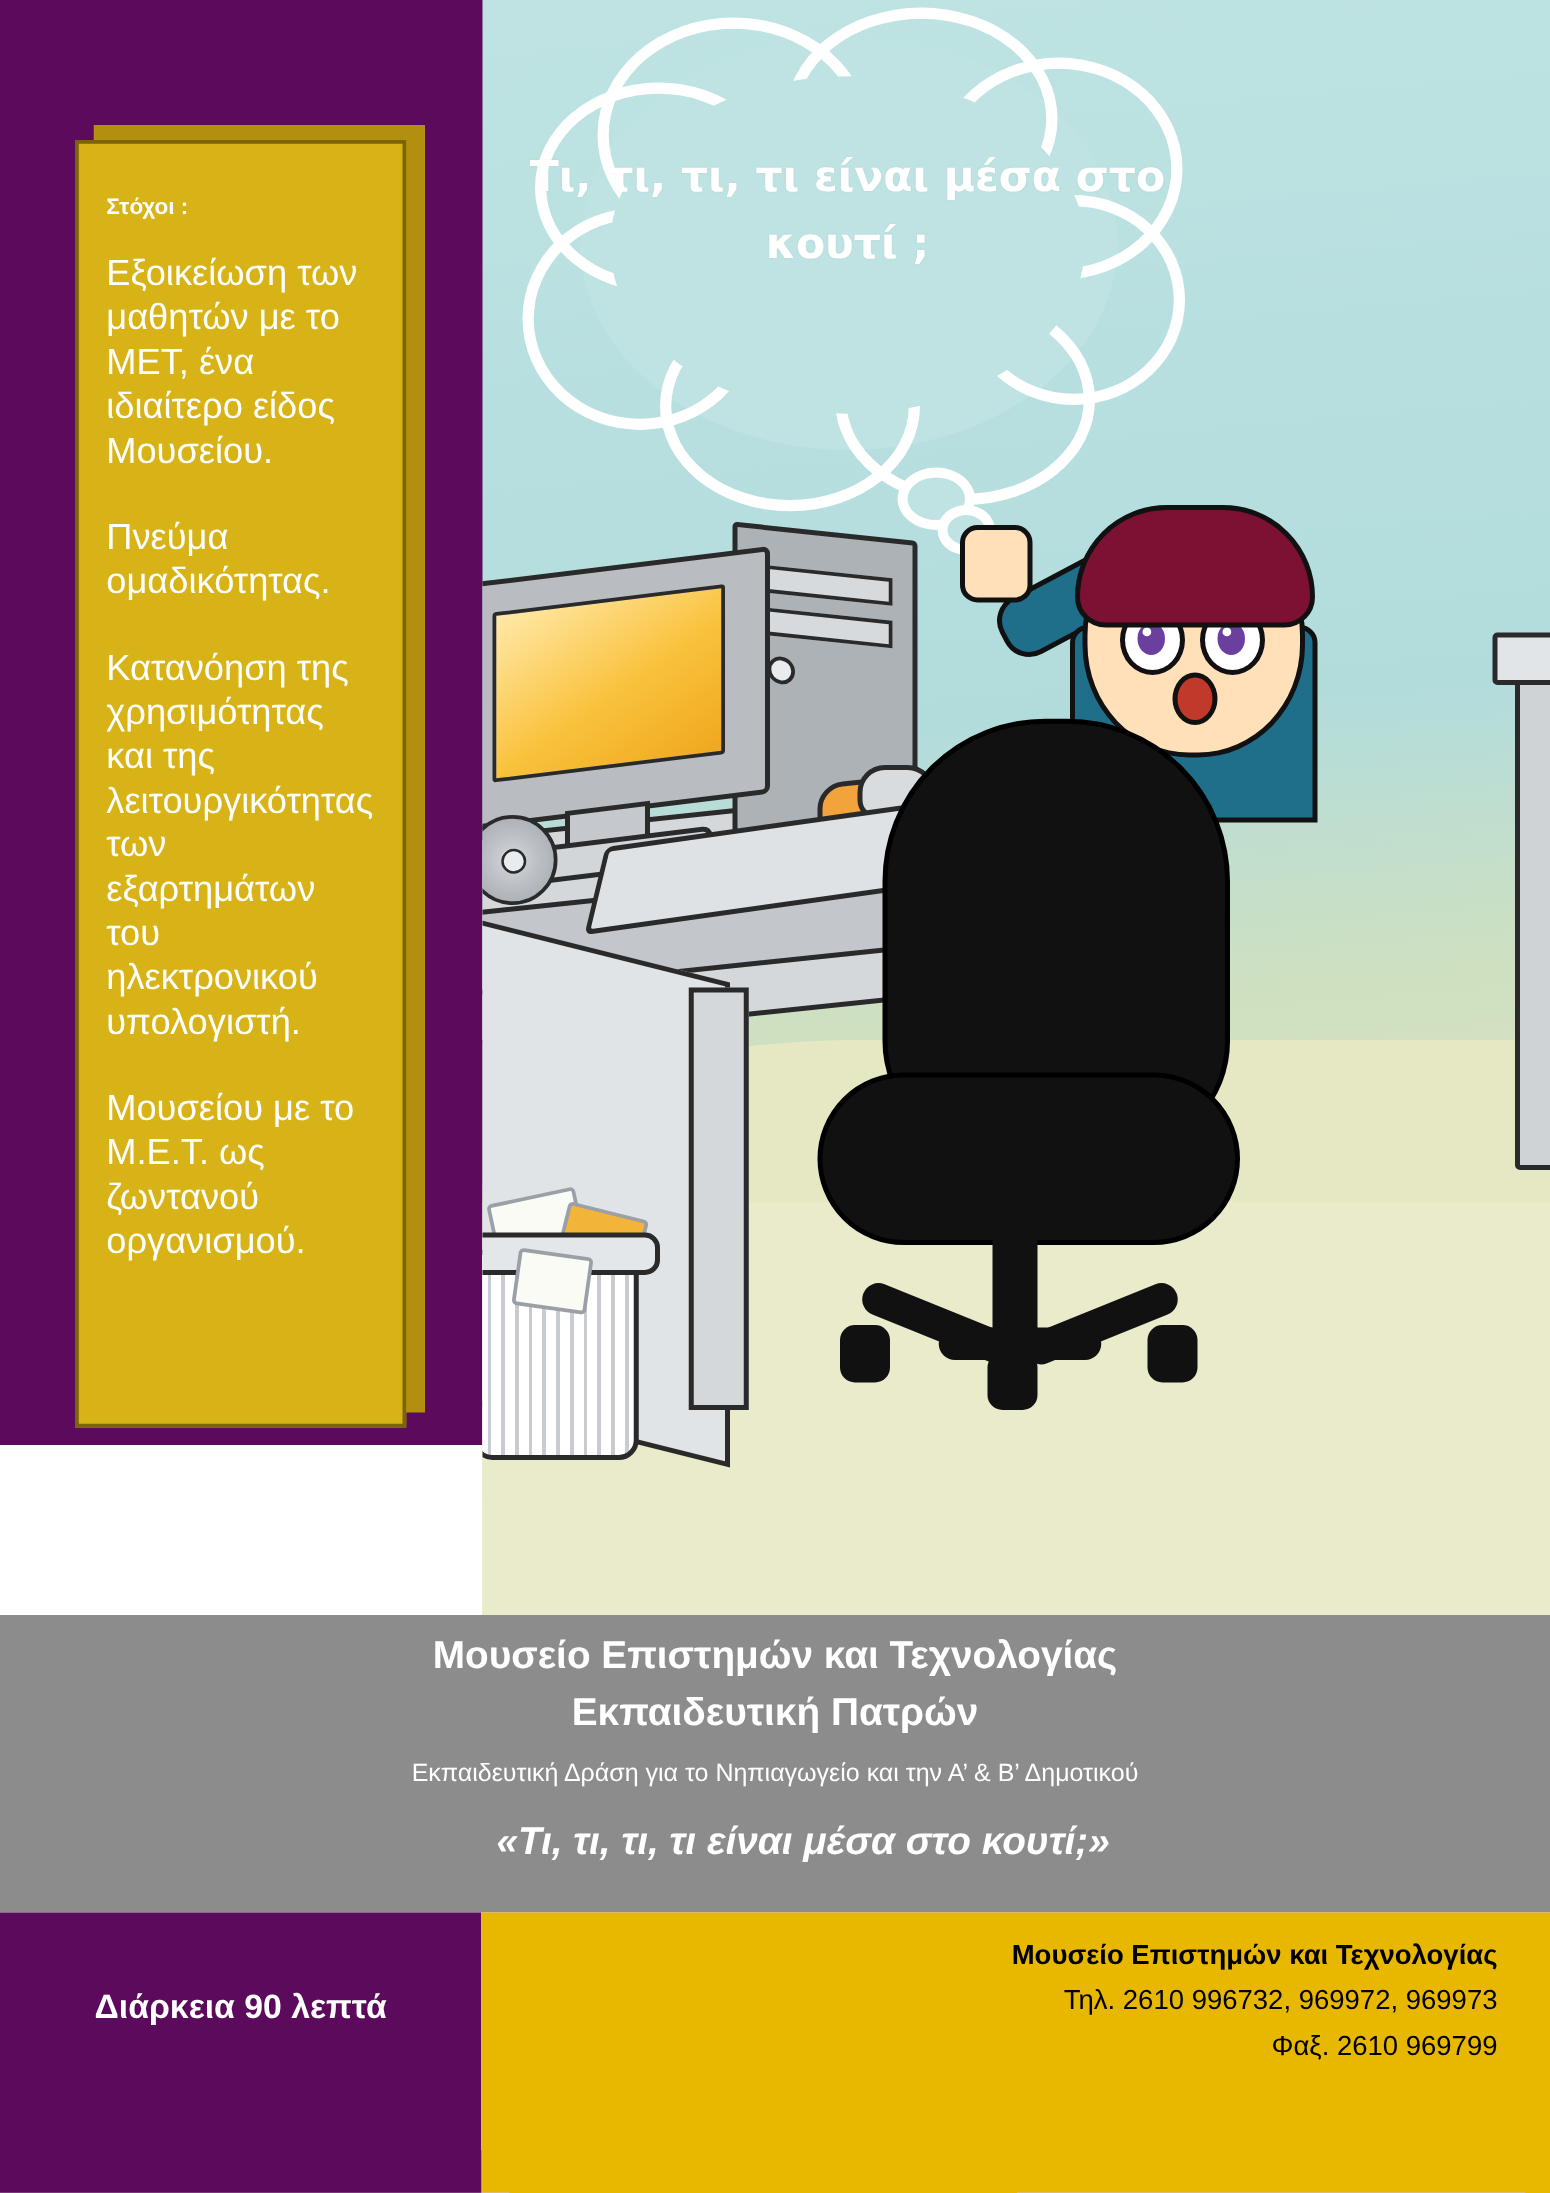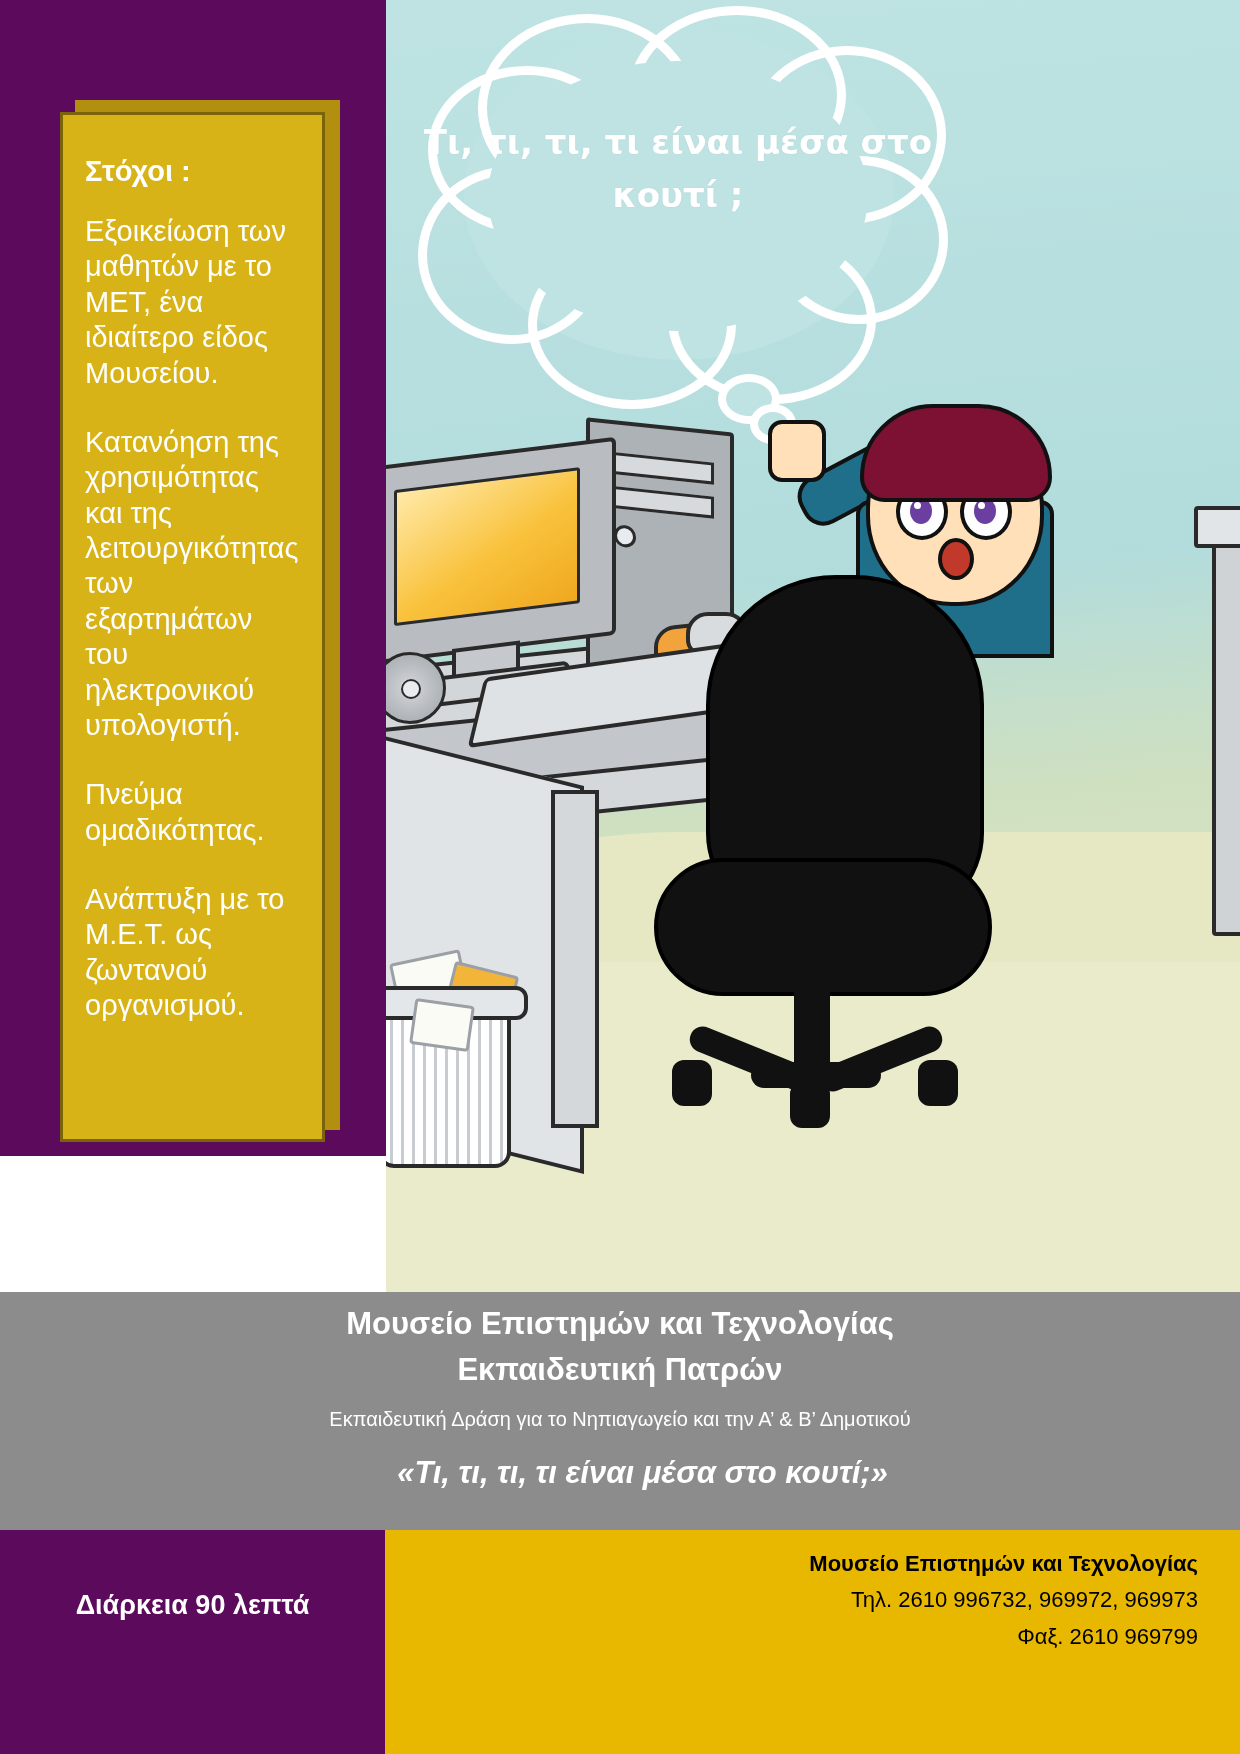--- a/index.html
+++ b/index.html
@@ -184,21 +184,21 @@
     position:absolute;left:75px;top:100px;width:265px;height:1030px;
     background:#b38f10;
   }
   .obj-box{
     position:absolute;left:60px;top:112px;width:265px;height:1030px;
     background:#d8b317;border:3px solid #7a6309;
     box-sizing:border-box;padding:40px 22px 20px 22px;
     color:#ffffff;
   }
   .obj-title{
-    font-weight:bold;font-size:29px;margin-bottom:26px;
+    font-weight:bold;font-size:18px;margin-bottom:26px;
   }
   .obj-p{
     font-size:29px;line-height:1.22;margin:0 0 34px 0;
   }
 
   
   .grey{
     position:absolute;left:0;top:1292px;width:1240px;height:238px;
     background:#8c8c8c;color:#ffffff;text-align:center;
   }
@@ -311,23 +311,23 @@
       <div class="paper paper2" style="left:62px;top:968px;width:60px;height:46px;transform:rotate(14deg);"></div>
       <div class="bin"></div>
       <div class="bin-rim"></div>
       <div class="paper" style="left:26px;top:1002px;width:54px;height:40px;transform:rotate(8deg);"></div>
     </div>
 
     <div class="obj-shadow"></div>
     <div class="obj-box">
       <div class="obj-title">Στόχοι :</div>
       <p class="obj-p">Εξοικείωση των μαθητών με το ΜΕΤ, ένα ιδιαίτερο είδος Μουσείου.</p>
+      <p class="obj-p">Πνεύμα ομαδικότητας.</p>
       <p class="obj-p">Κατανόηση  της χρησιμότητας και της λειτουργικότητας των εξαρτημάτων του ηλεκτρονικού υπολογιστή.</p>
-      <p class="obj-p">Πνεύμα ομαδικότητας.</p>
-      <p class="obj-p">Ανάπτυξη με το Μ.Ε.Τ. ως ζωντανού οργανισμού.</p>
+      <p class="obj-p">Μουσείου με το Μ.Ε.Τ. ως ζωντανού οργανισμού.</p>
     </div>
   </div>
 
   <div class="grey">
     <div class="l1">Μουσείο Επιστημών και Τεχνολογίας</div>
     <div class="l2">Εκπαιδευτική Πατρών</div>
     <div class="l3">Εκπαιδευτική Δράση για το Νηπιαγωγείο και την Α’ &amp; Β’ Δημοτικού</div>
     <div class="l4">«Τι, τι, τι, τι είναι μέσα στο κουτί;»</div>
   </div>
 

